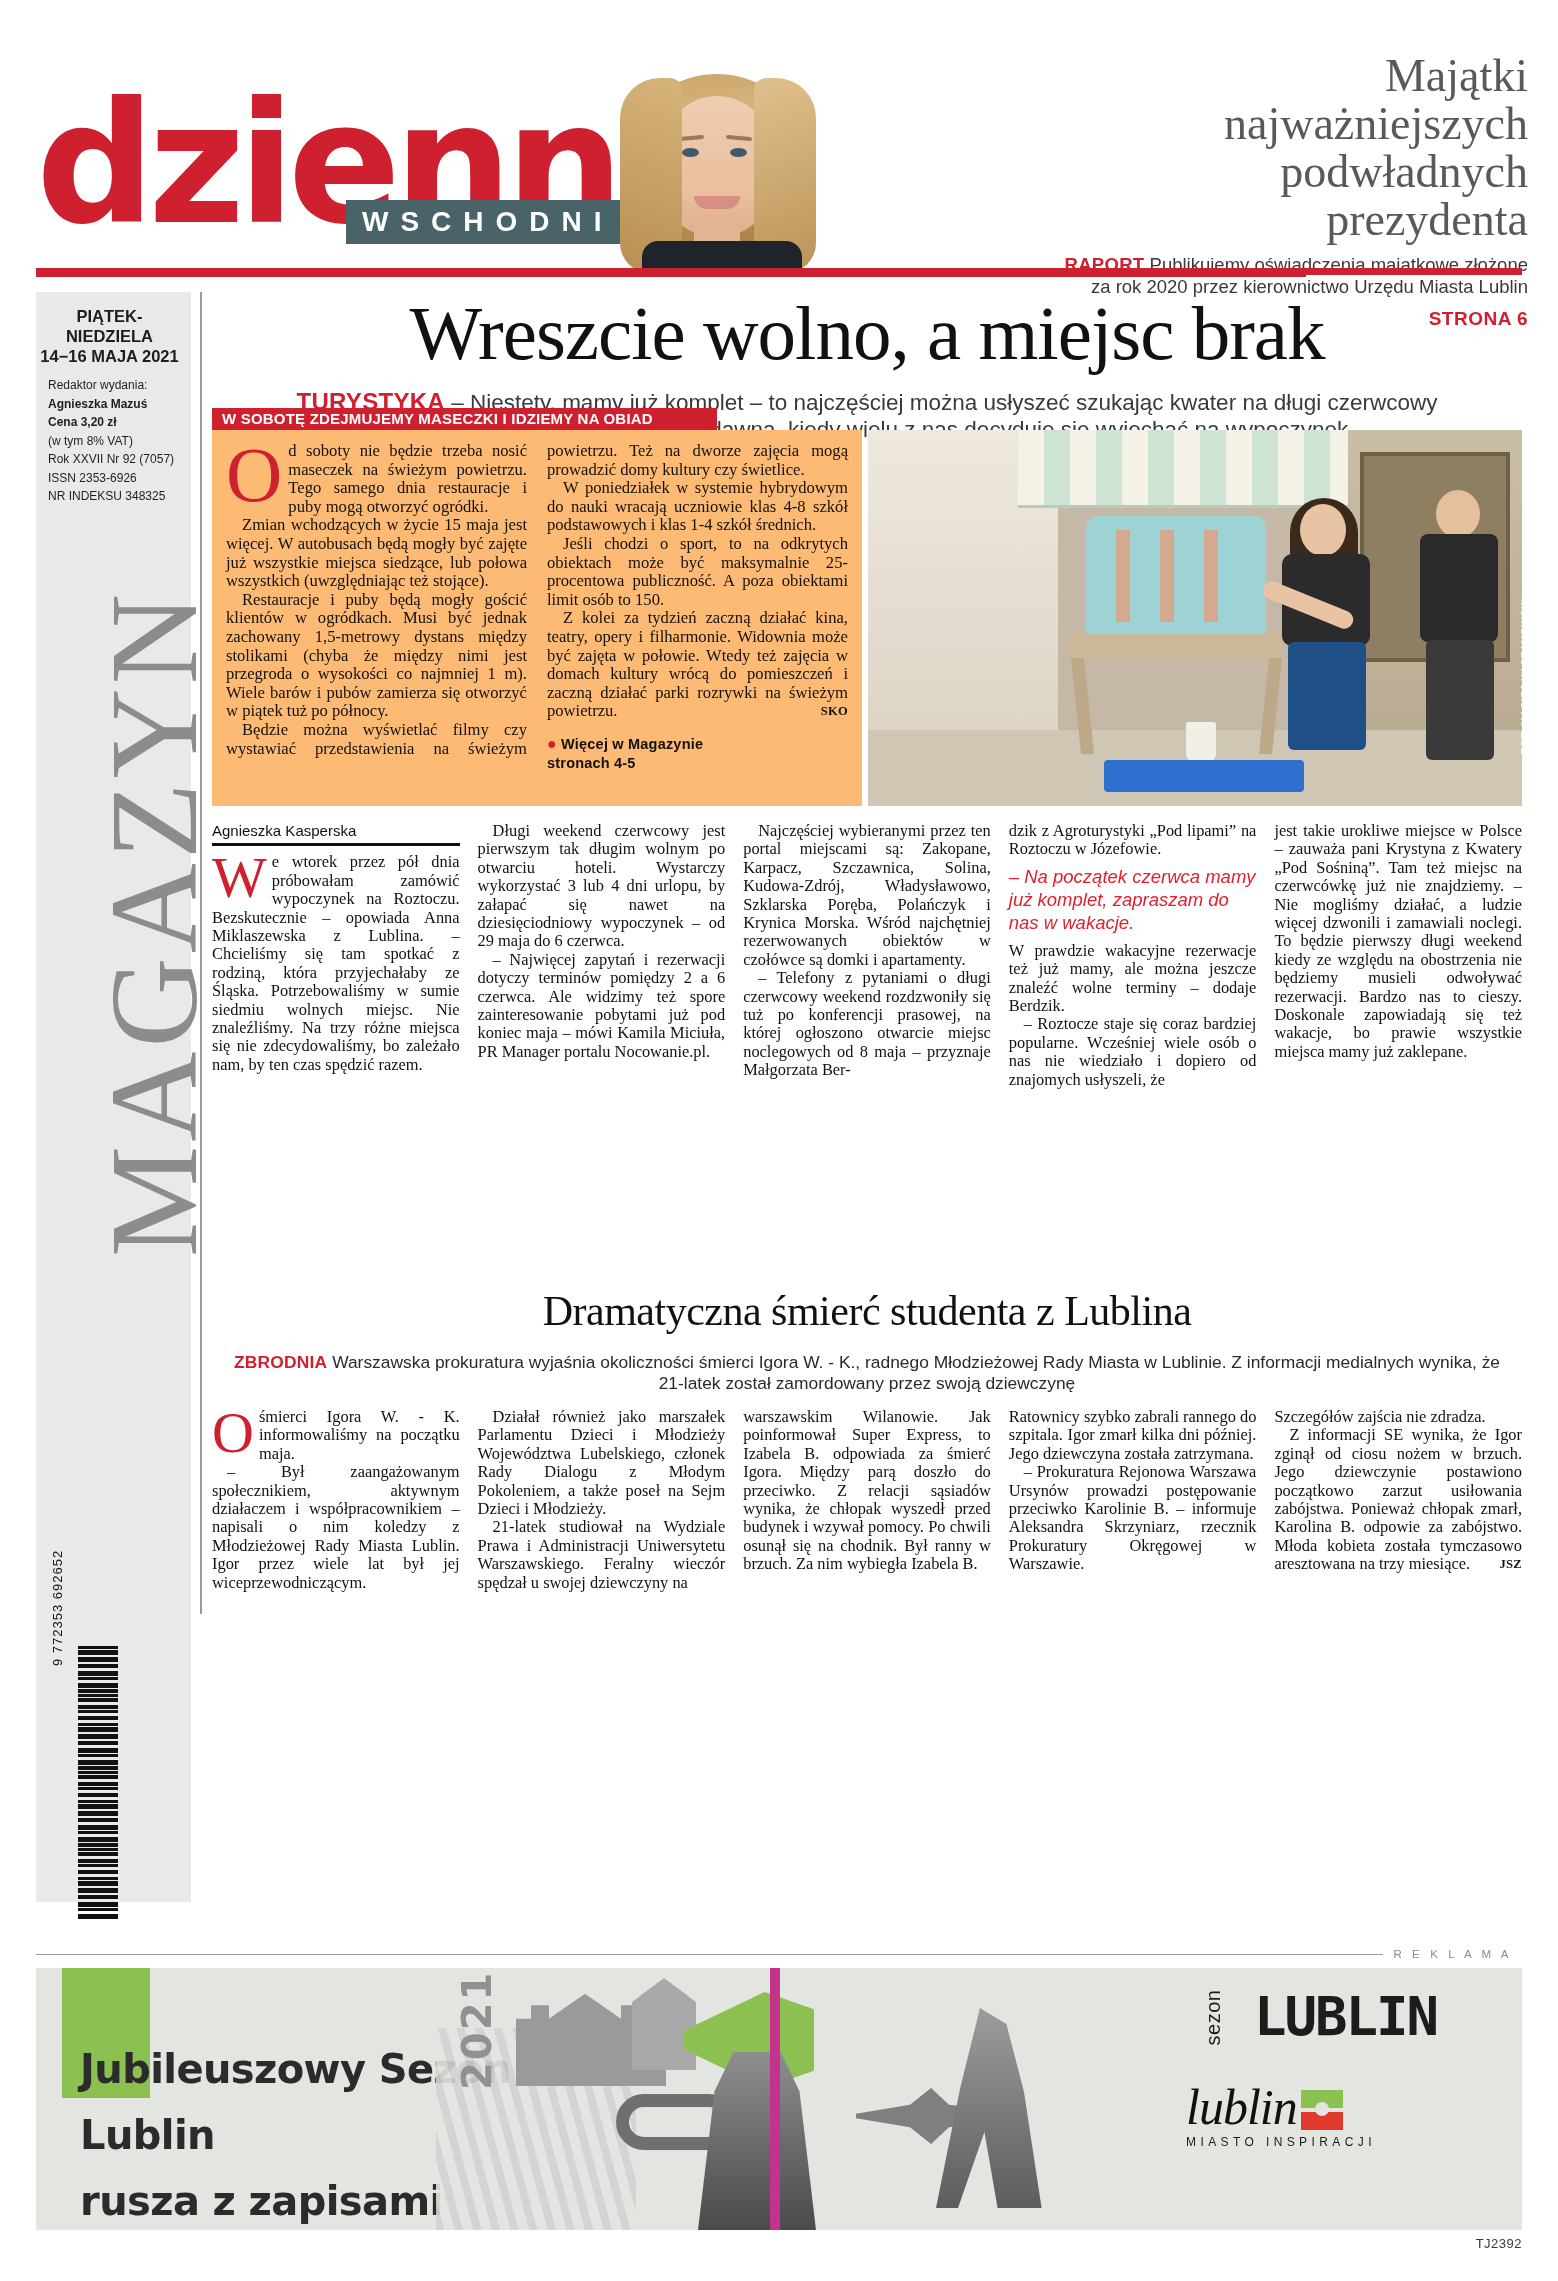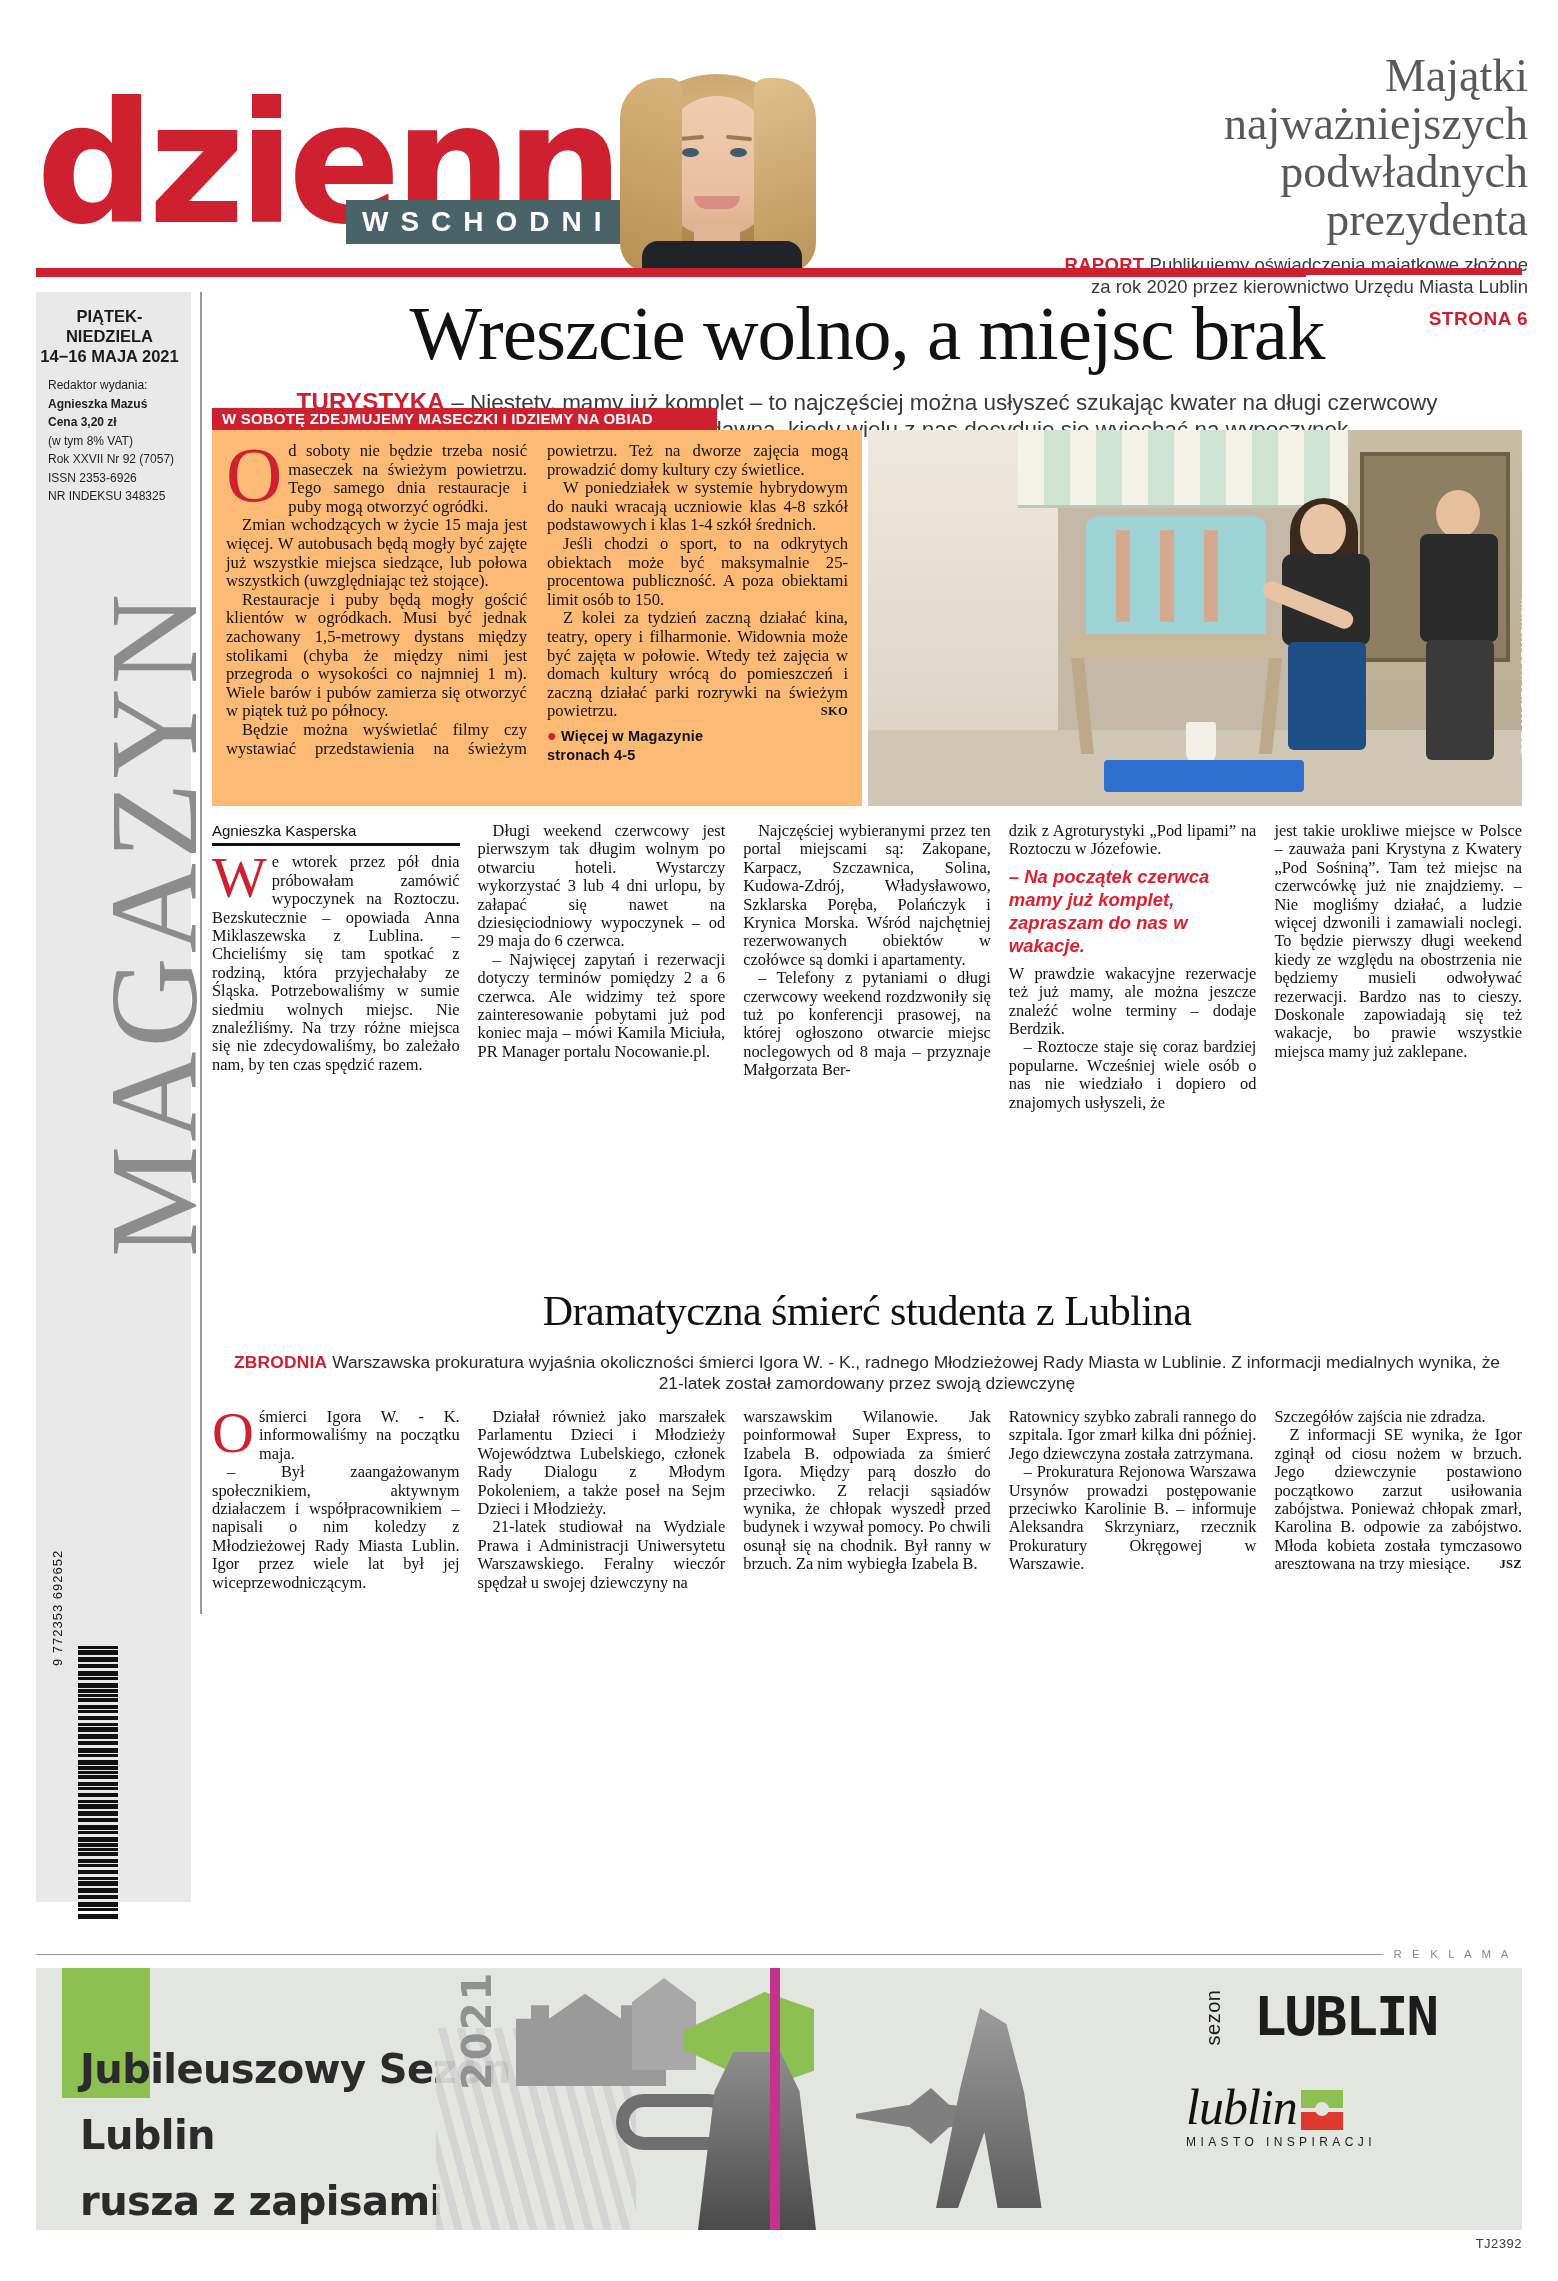--- a/index.html
+++ b/index.html
@@ -218,21 +218,21 @@
   .beige-cols p.first { text-indent: 0; }
   .dropcap-o {
     float: left;
     font-family: "Liberation Serif", serif;
     font-size: 78px; line-height: 62px;
     color: #cf2030;
     margin: 2px 6px 0 0;
   }
   .sig { font-weight: bold; font-size: 12.5px; letter-spacing: .3px; float: right; }
   .more {
-    margin-top: 6px; font-size: 14.5px; font-family: "Liberation Sans", sans-serif;
+    margin-top: 14px; font-size: 14.5px; font-family: "Liberation Sans", sans-serif;
     font-weight: bold; letter-spacing: .2px; color: #111;
   }
   .more .dot { color: #cf2030; font-size: 16px; }
 
   
   .photo {
     position: absolute; left: 868px; top: 430px;
     width: 654px; height: 376px;
     overflow: hidden;
     background: #c6b8a6;
@@ -301,21 +301,21 @@
     float: left;
     font-family: "Liberation Serif", serif;
     font-size: 58px; line-height: 46px;
     color: #cf2030;
     margin: 2px 5px 0 0;
   }
   .pullquote {
     position: relative;
     margin: 0 0 6px 0; padding: 6px 0 2px 0;
     color: #e0202f;
-    font-style: italic; font-weight: bold;
+    font-style: italic; font-weight: normal;
     font-family: "Liberation Sans", sans-serif;
     font-size: 18.5px; line-height: 23px;
     text-align: left; text-indent: 0;
   }
   .pullquote:before {
     content: "\201D";
     position: absolute; left: 8px; top: -24px;
     font-family: "Liberation Sans", sans-serif;
     font-size: 150px; line-height: 150px;
     color: #dcdcdc; z-index: -1; font-style: normal;

